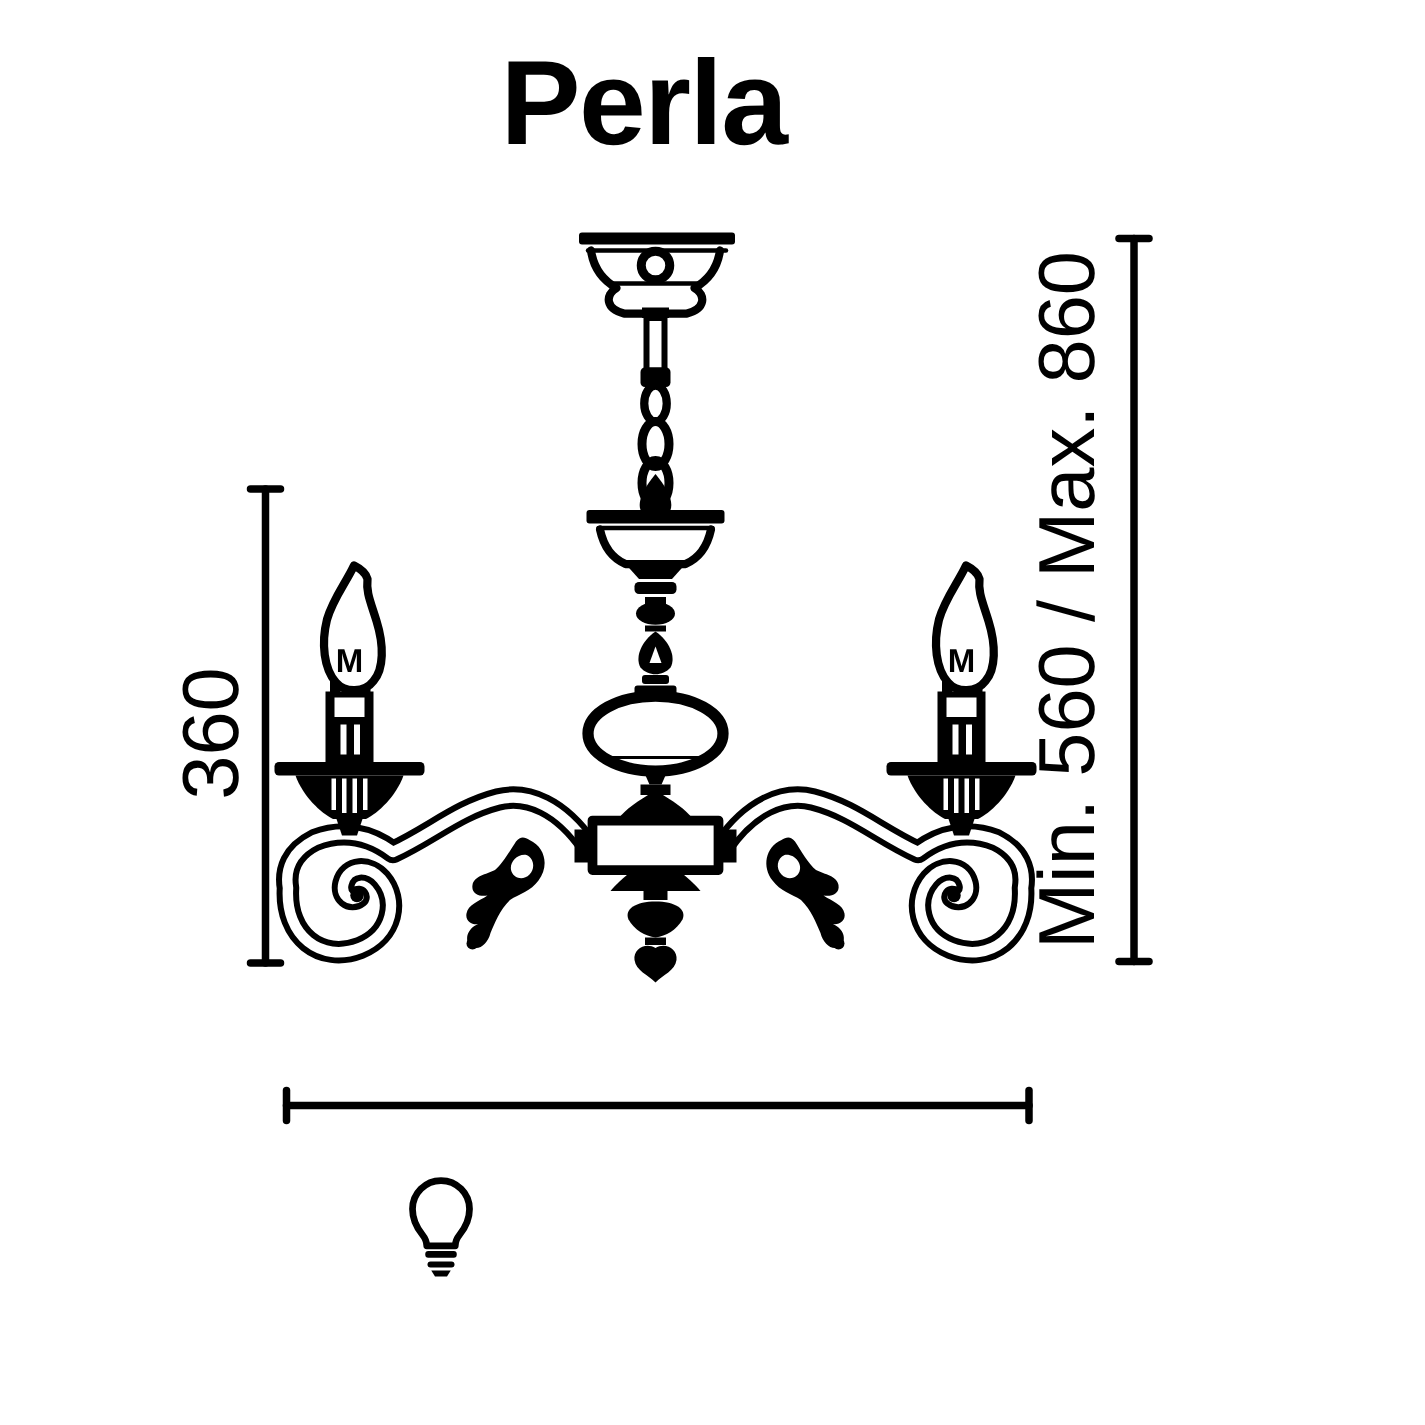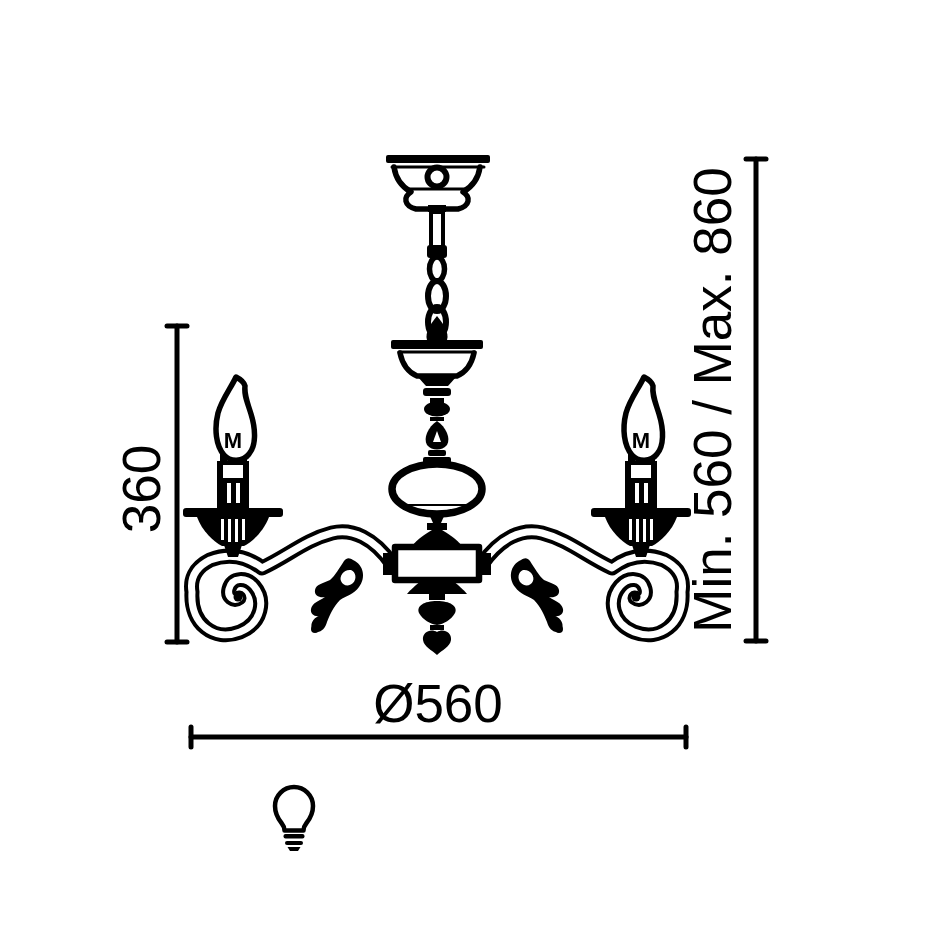--- a/index.html
+++ b/index.html
@@ -133,26 +133,26 @@
       <path d="M746,159 L766,159"></path>
       <path d="M746,641 L766,641"></path>
     </g>
     <g stroke="#000" stroke-width="5">
       <path d="M191,737 L686,737"></path>
       <path d="M191,727 L191,747"></path>
       <path d="M686,727 L686,747"></path>
     </g>
   </svg>
 
+  <div class="label title">Perla</div>
 
   <div class="label dim dim-vert dim-left">360</div>
 
   <div class="label dim dim-vert dim-right">Min. 560 / Max. 860</div>
 
-  <div class="label dim dim-bottom">Ø560</div>
 
   <svg class="bulb-icon" width="46" height="68" viewBox="0 0 46 68" fill="none" stroke-linecap="round" stroke-linejoin="round">
     <path d="M10.5,39 C6.5,34 4,29 4,22 A19,19 0 0 1 42,22 C42,29 39.5,34 35.5,39
              C33.5,41.5 32.5,43.5 32.5,46.5 L13.5,46.5 C13.5,43.5 12.5,41.5 10.5,39 Z" stroke="#000" stroke-width="4.5"></path>
     <rect x="12.5" y="50" width="21" height="4.5" rx="2" fill="#000"></rect>
     <rect x="14" y="57" width="18" height="4" rx="2" fill="#000"></rect>
     <path d="M16.5,63 L29.5,63 L27,67 L19,67 Z" fill="#000"></path>
   </svg>
 
 

